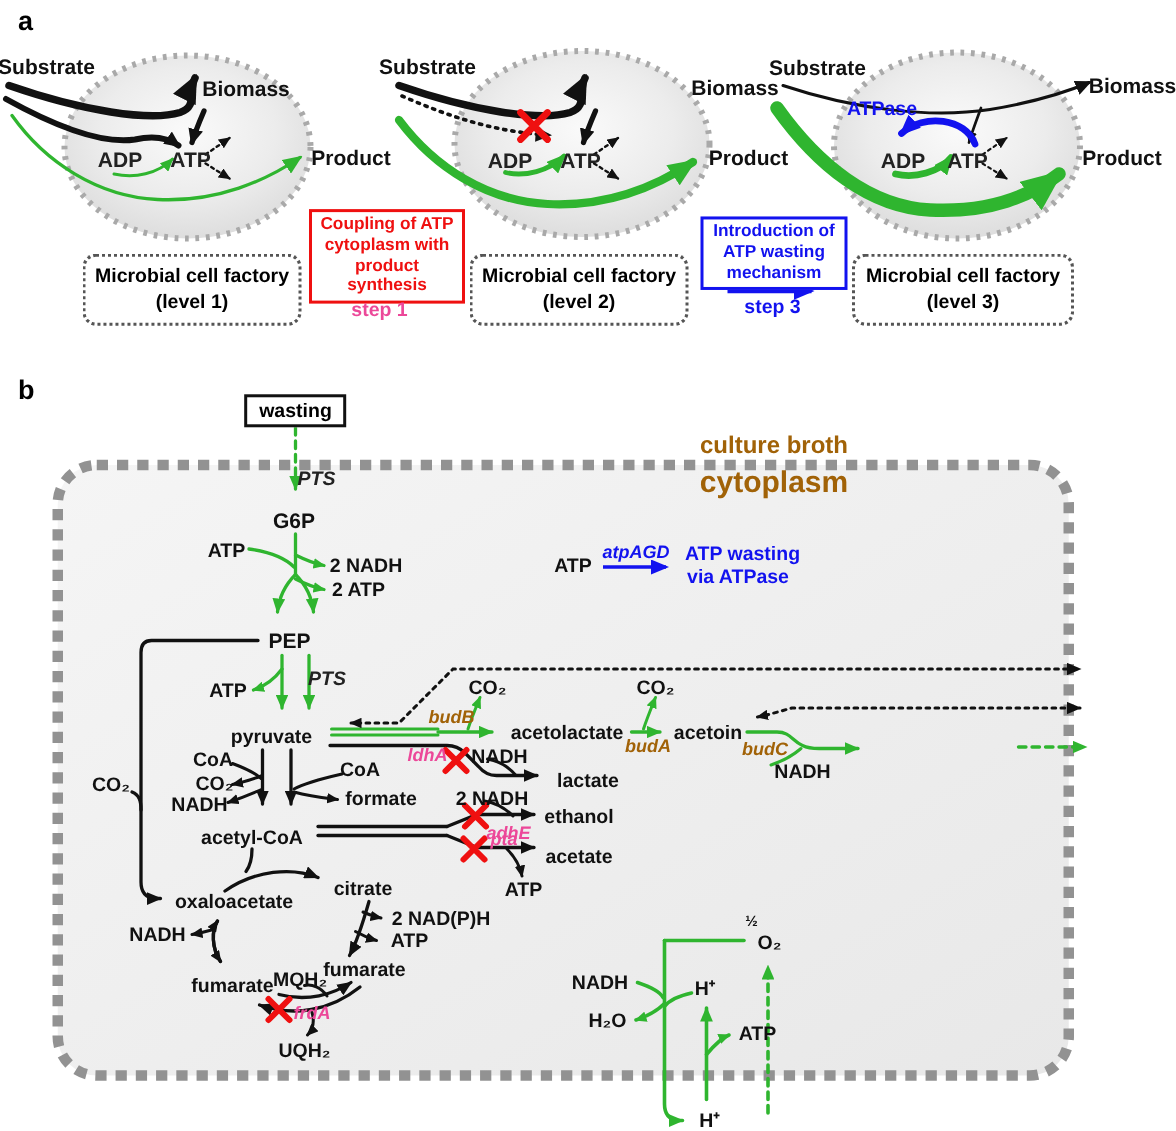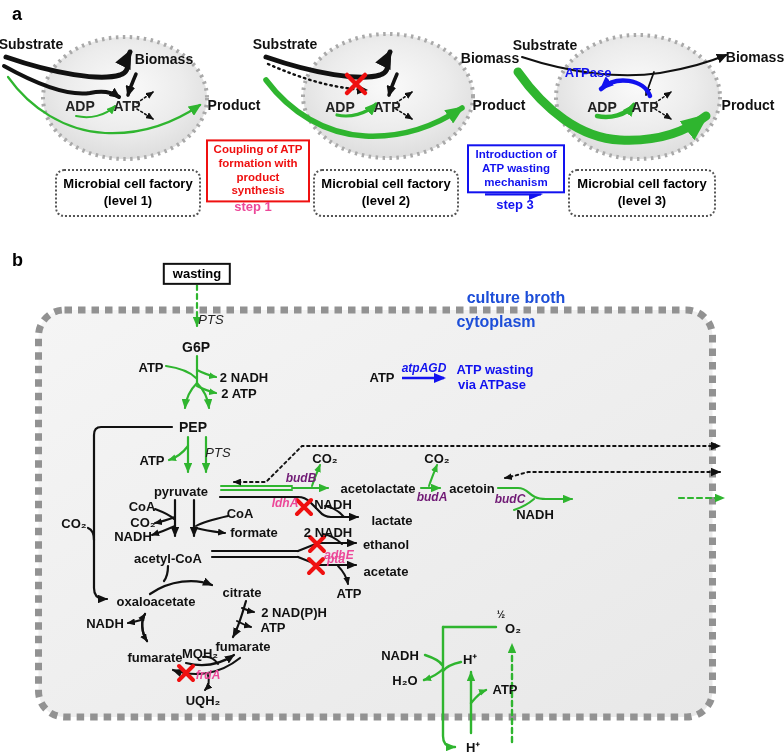--- a/index.html
+++ b/index.html
@@ -4,22 +4,22 @@
 <style>
   html,body{margin:0;padding:0;background:#ffffff}
   #fig{position:relative;width:784px;height:754px;background:#fff;
        font-family:"Liberation Sans",sans-serif;overflow:hidden}
   svg{position:absolute;left:0;top:0}
   .lbl{position:absolute;transform:translate(-50%,-50%);font-weight:bold;font-size:13px;
        color:#111;white-space:nowrap;line-height:1;text-align:center}
   .xs{font-size:10px}
   .lg{font-size:14px}
   .it{font-style:italic;font-size:12px}
-  .pts{font-style:italic;font-weight:normal;font-size:13px;color:#222}
-  .green{color:#701a75}.red{color:#ec4899}.blue{color:#1212ef}.gray{color:#1d4ed8}
+  .pts{font-style:italic;font-weight:bold;font-size:13px;color:#222}
+  .green{color:#a16207}.red{color:#ec4899}.blue{color:#1212ef}.gray{color:#a16207}
   .panLab{position:absolute;font-weight:bold;font-size:18px;color:#000}
   .cap{position:absolute;transform:translate(-50%,-50%);border:2px dotted #555;border-radius:9px;
        background:#fff;text-align:center;font-size:13px;font-weight:bold;padding:5px 4px;line-height:1.3}
   .sbox{position:absolute;transform:translate(-50%,-50%);text-align:center;font-weight:bold;
         font-size:11.5px;line-height:1.2;background:#fff;padding:2px 4px}
   .sbox.redb{border:2.5px solid #ef1010;color:#ef1010}
   .sbox.blueb{border:2.5px solid #1212ef;color:#1212ef}
   .box{position:absolute;transform:translate(-50%,-50%);background:#fff;border:2px solid #111;
        font-weight:bold;font-size:13px;padding:2px 8px;line-height:1.1;white-space:nowrap}
   .box.bdo{border-color:#2fb52f}
@@ -258,36 +258,36 @@
 <div class="lbl lg" style="left:602px;top:107px;color:#222">ADP</div>
 <div class="lbl lg" style="left:645px;top:107px;color:#222">ATP</div>
 <div class="lbl blue" style="left:588px;top:72px">ATPase</div>
 <div class="cap" style="left:642px;top:193px;width:136px">
   <div>Microbial cell factory</div>
   <div>(level 3)</div>
 </div>
 
 <div class="sbox redb" style="left:258px;top:171px;width:92px">
   <div>Coupling of ATP</div>
-  <div>formation with</div>
+  <div>cytoplasm with</div>
   <div>product synthesis</div>
 </div>
 <div class="lbl red" style="left:253px;top:206px">step 1</div>
 <div class="sbox blueb" style="left:516px;top:169px;width:86px">
   <div>Introduction of</div>
   <div>ATP wasting</div>
   <div>mechanism</div>
 </div>
 <div class="lbl blue" style="left:515px;top:204px">step 3</div>
 
 <div class="panLab" style="left:12px;top:250px">b</div>
 
 <div class="box" style="left:197px;top:274px">wasting</div>
 <div class="lbl gray" style="left:516px;top:298px;font-size:16px">culture broth</div>
-<div class="lbl gray" style="left:496px;top:322px;font-size:16px">cytoplasm</div>
+<div class="lbl gray" style="left:516px;top:322px;font-size:20px">cytoplasm</div>
 
 <div class="lbl pts" style="left:211px;top:319px">PTS</div>
 <div class="lbl lg" style="left:196px;top:347px">G6P</div>
 <div class="lbl" style="left:151px;top:367px">ATP</div>
 <div class="lbl" style="left:244px;top:377px">2 NADH</div>
 <div class="lbl" style="left:239px;top:393px">2 ATP</div>
 <div class="lbl lg" style="left:193px;top:427px">PEP</div>
 <div class="lbl" style="left:152px;top:460px">ATP</div>
 <div class="lbl pts" style="left:218px;top:452px">PTS</div>
 <div class="lbl" style="left:181px;top:491px">pyruvate</div>

